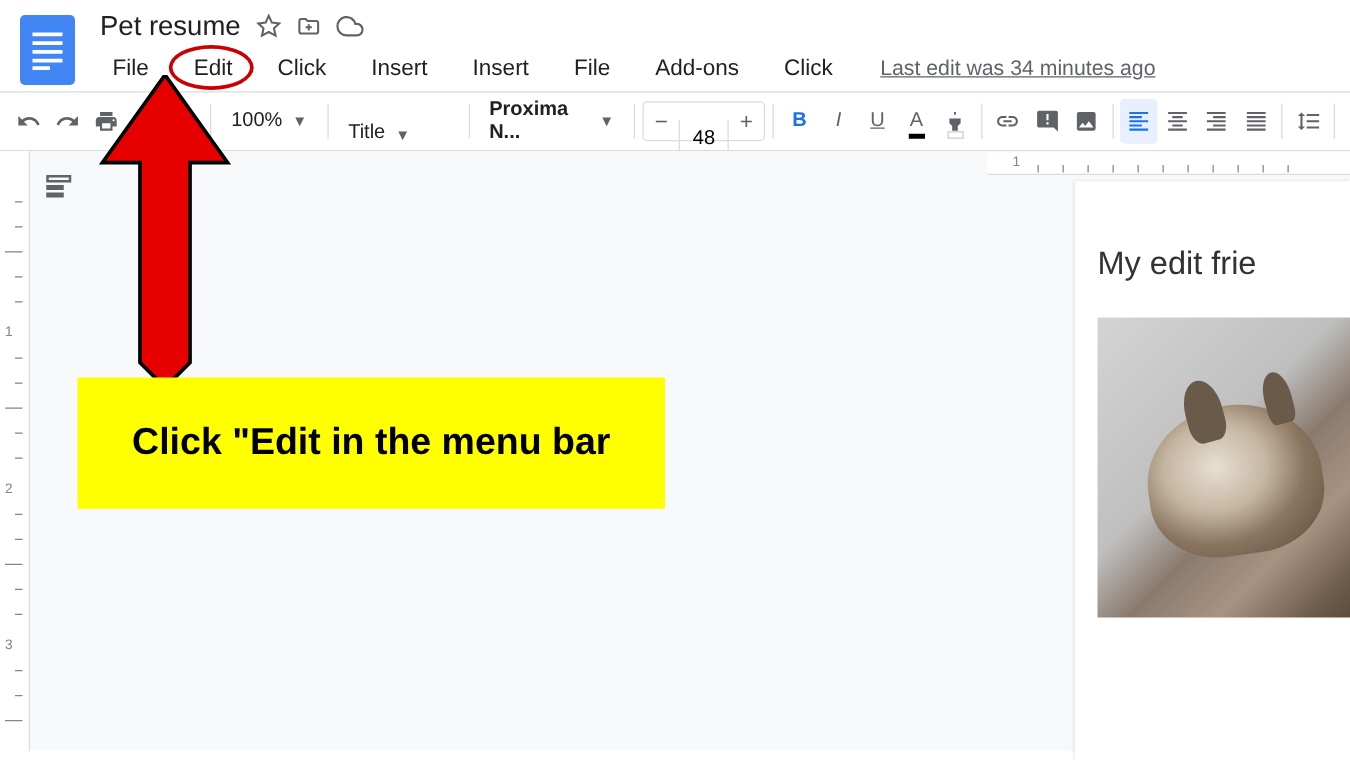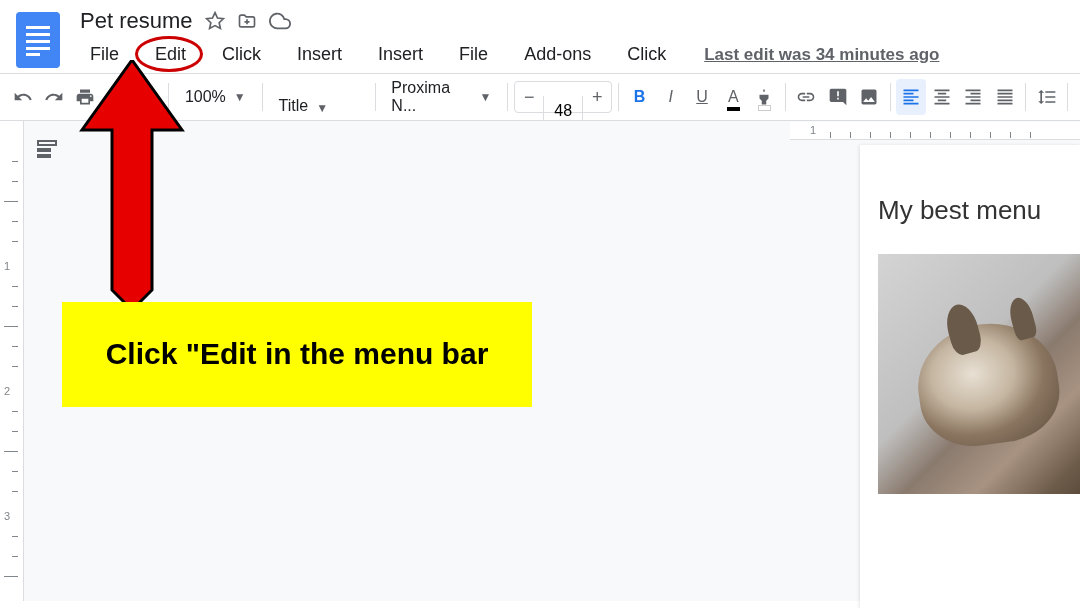--- a/index.html
+++ b/index.html
@@ -11,21 +11,21 @@
     .docs-icon::after { content: ''; position: absolute; left: 10px; bottom: 12px; width: 14px; height: 3px; background: #fff; }
     
     .title-area { display: flex; flex-direction: column; }
     .title-row { display: flex; align-items: center; gap: 12px; }
     .doc-title { font-size: 22px; color: #202124; font-weight: 400; }
     .title-icon { color: #5f6368; display: flex; align-items: center; }
     
     .menu-bar { display: flex; align-items: center; gap: 16px; margin-top: 6px; }
     .menu-item { font-size: 18px; color: #202124; padding: 4px 10px; cursor: pointer; position: relative; }
     .edit-circle { position: absolute; border: 3px solid #c00; border-radius: 50%; width: 68px; height: 36px; left: -10px; top: -4px; pointer-events: none; }
-    .last-edit { font-size: 17px; color: #5f6368; text-decoration: underline; margin-left: 12px; padding: 4px 0; cursor: pointer; font-weight: bold; }
+    .last-edit { font-size: 17px; color: #5f6368; text-decoration: underline; margin-left: 12px; padding: 4px 0; cursor: pointer; }
     
     .toolbar { display: flex; align-items: center; border-top: 1px solid #dadce0; border-bottom: 1px solid #dadce0; padding: 0 8px; height: 48px; gap: 2px; margin-top: 4px; }
     .tb-btn { width: 36px; height: 36px; display: flex; align-items: center; justify-content: center; color: #5f6368; cursor: pointer; border-radius: 4px; }
     .tb-sep { width: 1px; height: 28px; background: #dadce0; margin: 0 4px; }
     .tb-select { display: flex; align-items: center; gap: 8px; padding: 0 10px; height: 36px; font-size: 16px; color: #202124; cursor: pointer; }
     .tb-select .chev { color: #5f6368; font-size: 12px; }
     .fontsize-box { display: flex; align-items: center; border: 1px solid #dadce0; border-radius: 4px; height: 32px; }
     .fontsize-box .fs-btn { width: 28px; height: 30px; display: flex; align-items: center; justify-content: center; color: #5f6368; cursor: pointer; font-size: 18px; }
     .fontsize-box .fs-val { width: 40px; text-align: center; font-size: 16px; border-left: 1px solid #dadce0; border-right: 1px solid #dadce0; height: 30px; line-height: 30px; margin-top: 27px; }
     .bold { font-weight: bold; color: #1a73e8; }
@@ -134,21 +134,21 @@
   <div class="tb-select">
     <span>100%</span>
       <span class="chev">▼</span>
   </div>
   <div class="tb-sep"></div>
   <div class="tb-select" style="min-width:100px;align-items:flex-end;">
     <span>Title</span>
       <span class="chev">▼</span>
   </div>
   <div class="tb-sep"></div>
-  <div class="tb-select" style="min-width:120px;">
+  <div class="tb-select" style="min-width:120px;font-weight:bold;">
     <span>Proxima N...</span>
       <span class="chev">▼</span>
   </div>
   <div class="tb-sep"></div>
   <div class="fontsize-box">
     <div class="fs-btn">−</div>
     <div class="fs-val">48</div>
     <div class="fs-btn">+</div>
   </div>
   <div class="tb-sep"></div>
@@ -250,21 +250,21 @@
     <div class="outline-icon">
       <svg width="24" height="24" viewBox="0 0 24 24" fill="none" stroke="currentColor" stroke-width="2">
           <rect x="3" y="4" width="18" height="4"></rect>
           <rect x="3" y="12" width="12" height="2"></rect>
           <rect x="3" y="18" width="12" height="2"></rect>
         </svg>
     </div>
   </div>
 
   <div class="page">
-    <div class="page-subtitle">My best menu</div>
+    <div class="page-subtitle">My edit frie</div>
     <div class="pet-photo"></div>
   </div>
 </div>
 
 <div class="annotation-arrow">
   <svg width="120" height="250" viewBox="0 0 120 250">
     <polygon points="60,0 110,70 80,70 80,230 60,250 40,230 40,70 10,70" fill="#e60000" stroke="#000" stroke-width="3"></polygon>
   </svg>
 </div>
 

